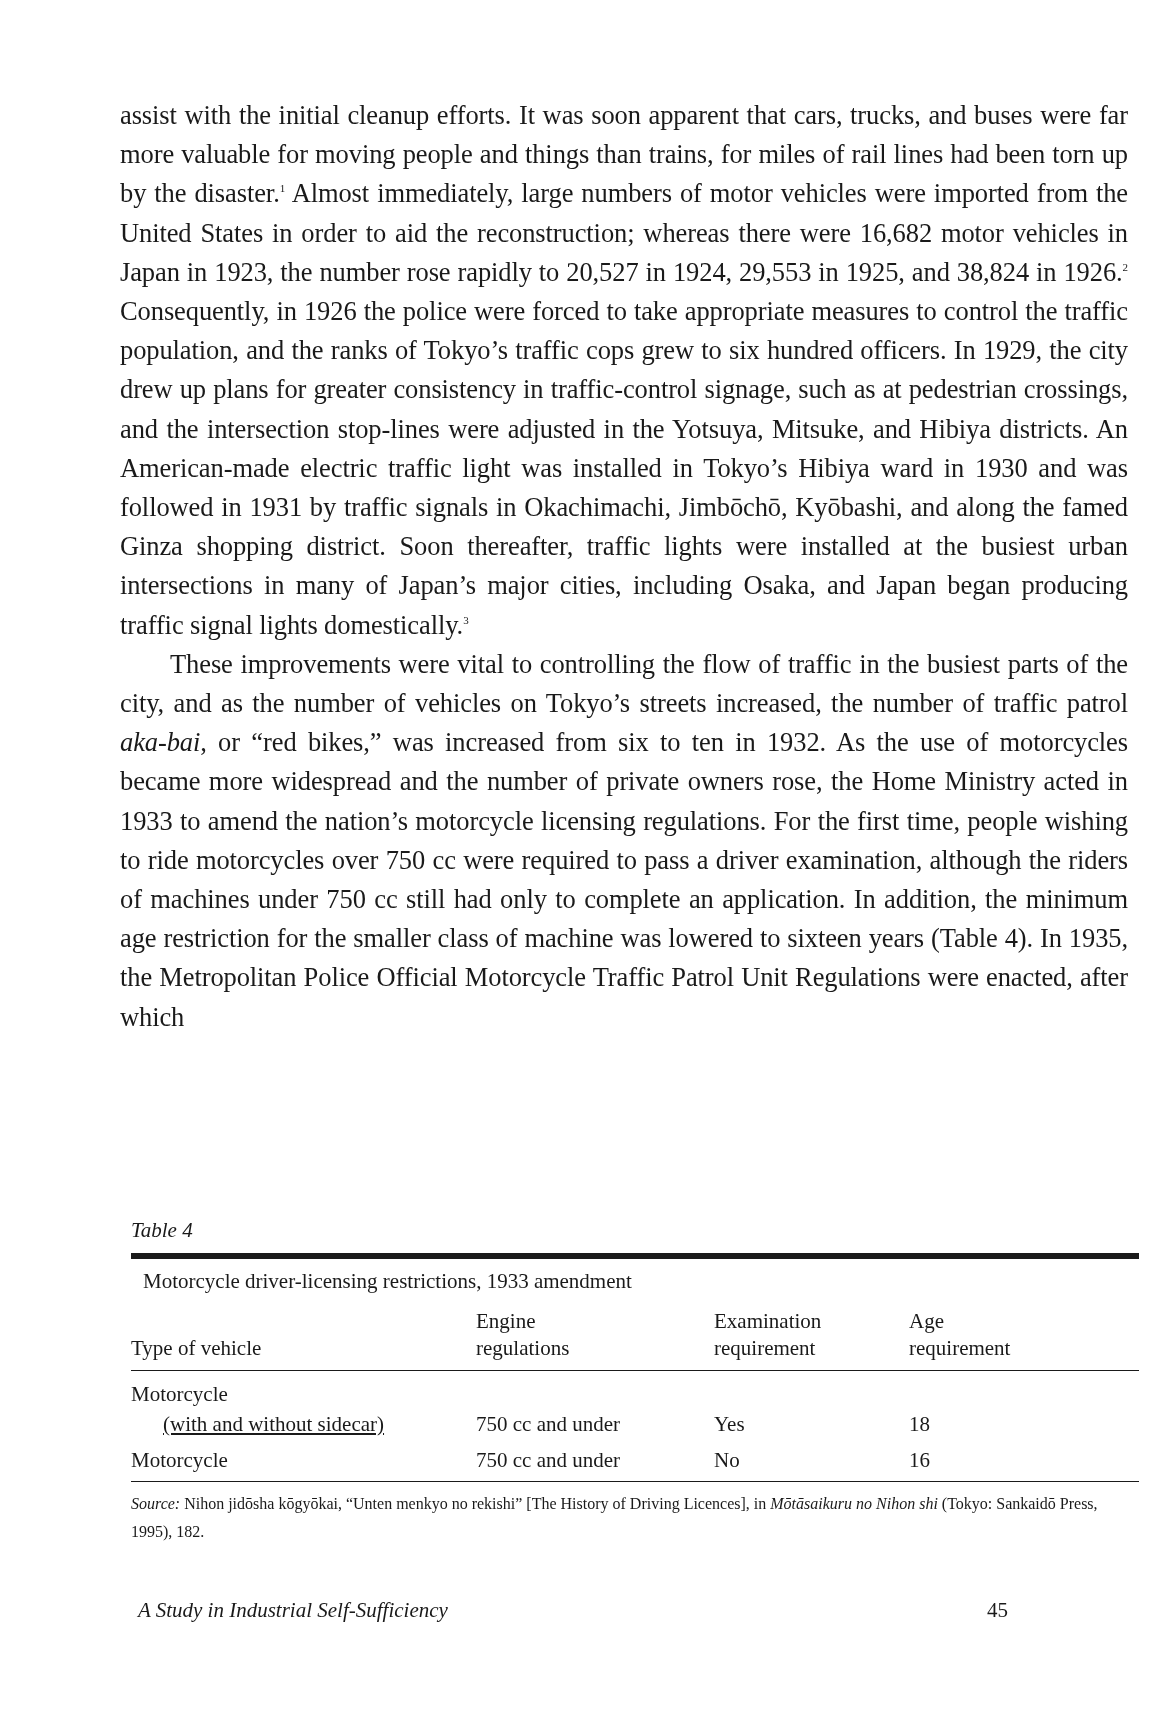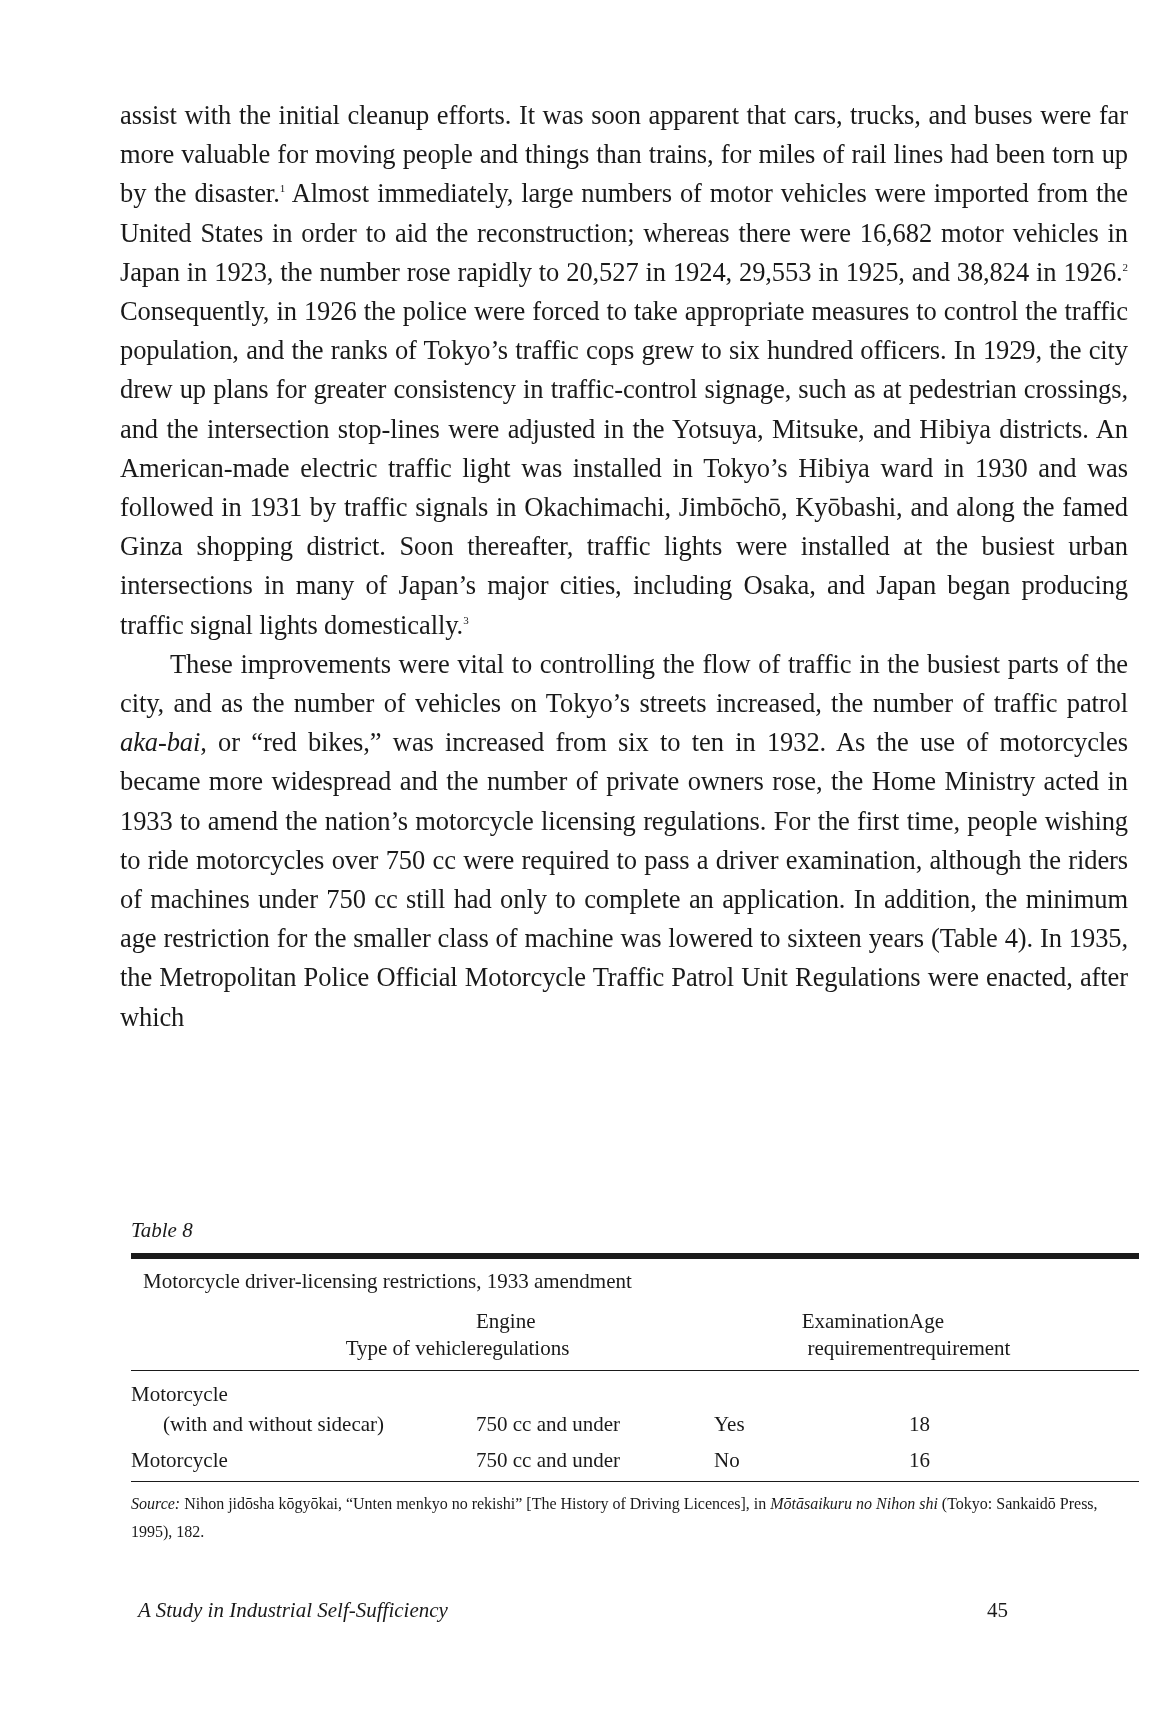--- a/index.html
+++ b/index.html
@@ -15,40 +15,40 @@
   .table-block { position: absolute; left: 131px; top: 1218px; width: 1008px; }
   .table-label { font-style: italic; font-size: 21px; margin: 0 0 10px 0; }
   .rule-thick { height: 6px; background: #1a1a1a; }
   .table-title { font-size: 21px; margin: 10px 0 14px 12px; }
   table { width: 100%; border-collapse: collapse; font-size: 21px; }
   th, td { text-align: left; font-weight: normal; padding: 0; vertical-align: bottom; }
   thead th { line-height: 27px; padding-bottom: 8px; border-bottom: 1.5px solid #1a1a1a; }
   tbody td { line-height: 30px; }
   tbody tr.first td { padding-top: 8px; }
   tbody tr.last td { padding-bottom: 6px; border-bottom: 1.5px solid #1a1a1a; padding-top: 6px; }
-  .c1 { width: 345px; text-align: right; } .c2 { width: 238px; } .c3 { width: 195px; text-align: right; }
-  .subline { padding-left: 32px; display: block; }
+  .c1 { width: 345px; } .c2 { width: 238px; } .c3 { width: 195px; }
+  .subline { padding-left: 32px; display: block; text-decoration: underline; }
   .source { font-size: 16px; line-height: 28px; margin-top: 8px; }
 
   .footer { position: absolute; left: 138px; top: 1598px; width: 870px; font-size: 21px; }
   .footer .running { font-style: italic; }
   .footer .pnum { position: absolute; right: 0; top: 0; }
 </style>
 </head>
 <body>
 
 <div class="page">
   <div class="body-text">
     <p id="para1">assist with the initial cleanup efforts. It was soon apparent that cars, trucks, and buses were far more valuable for moving people and things than trains, for miles of rail lines had been torn up by the disaster.<sup class="fn">1</sup> Almost immediately, large numbers of motor vehicles were imported from the United States in order to aid the reconstruction; whereas there were 16,682 motor vehicles in Japan in 1923, the number rose rapidly to 20,527 in 1924, 29,553 in 1925, and 38,824 in 1926.<sup class="fn">2</sup> Consequently, in 1926 the police were forced to take appropriate measures to control the traffic population, and the ranks of Tokyo’s traffic cops grew to six hundred officers. In 1929, the city drew up plans for greater consistency in traffic-control signage, such as at pedestrian crossings, and the intersection stop-lines were adjusted in the Yotsuya, Mitsuke, and Hibiya districts. An American-made electric traffic light was installed in Tokyo’s Hibiya ward in 1930 and was followed in 1931 by traffic signals in Okachimachi, Jimbōchō, Kyōbashi, and along the famed Ginza shopping district. Soon thereafter, traffic lights were installed at the busiest urban intersections in many of Japan’s major cities, including Osaka, and Japan began producing traffic signal lights domestically.<sup class="fn">3</sup></p>
     <p id="para2" class="indent">These improvements were vital to controlling the flow of traffic in the busiest parts of the city, and as the number of vehicles on Tokyo’s streets in­creased, the number of traffic patrol <em>aka-bai</em>, or “red bikes,” was increased from six to ten in 1932. As the use of motorcycles became more widespread and the number of private owners rose, the Home Ministry acted in 1933 to amend the nation’s motorcycle licensing regulations. For the first time, people wishing to ride motorcycles over 750 cc were required to pass a driver examination, although the riders of machines under 750 cc still had only to complete an application. In addition, the minimum age restriction for the smaller class of machine was lowered to sixteen years (Table 4). In 1935, the Metropolitan Police Official Motorcycle Traffic Patrol Unit Regulations were enacted, after which</p>
   </div>
 </div>
 
 <div class="table-block">
-  <div class="table-label">Table 8</div>
+  <div class="table-label">Table 4</div>
   <div class="rule-thick"></div>
   <div class="table-title">Motorcycle driver-licensing restrictions, 1933 amendment</div>
   <table>
     <thead>
       <tr>
         <th class="c1"><span></span><br><span>Type of vehicle</span></th>
         <th class="c2"><span>Engine</span><br><span>regulations</span></th>
         <th class="c3"><span>Examination</span><br><span>requirement</span></th>
         <th><span>Age</span><br><span>requirement</span></th>
       </tr>

